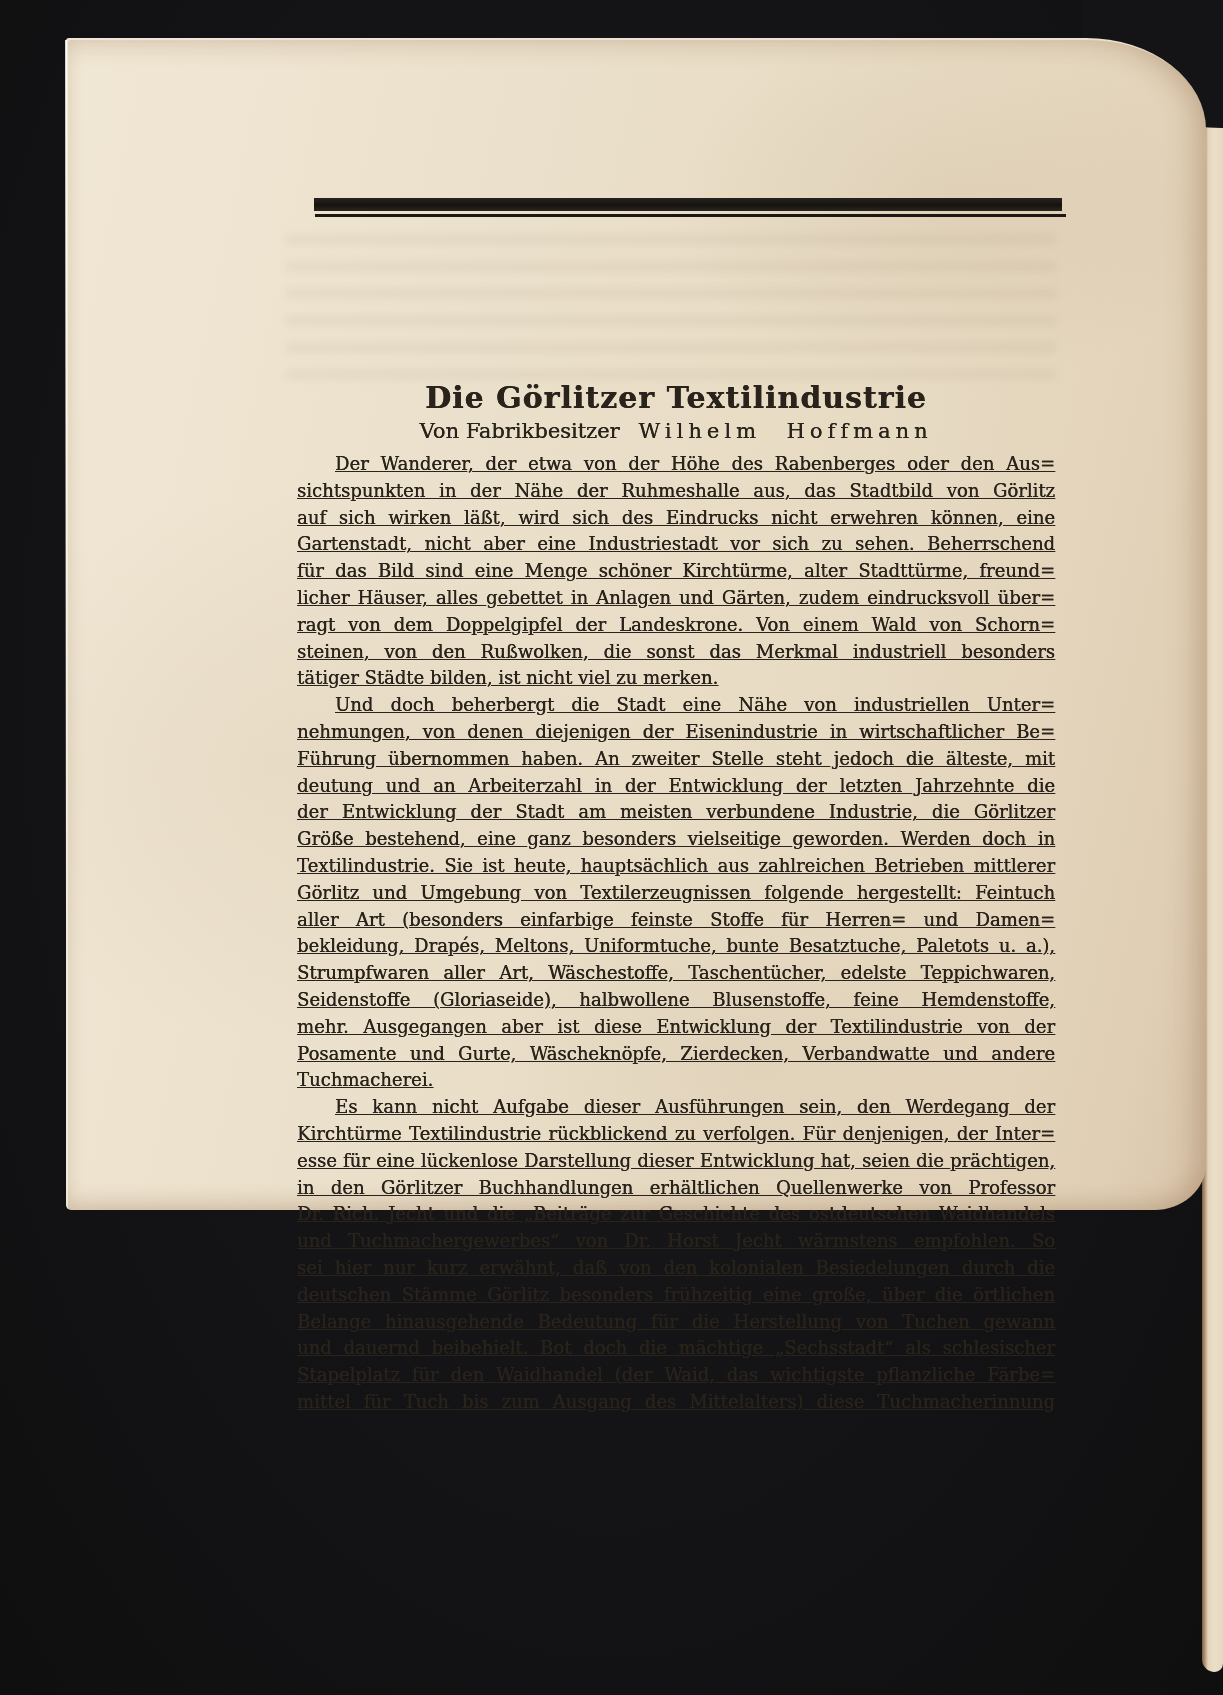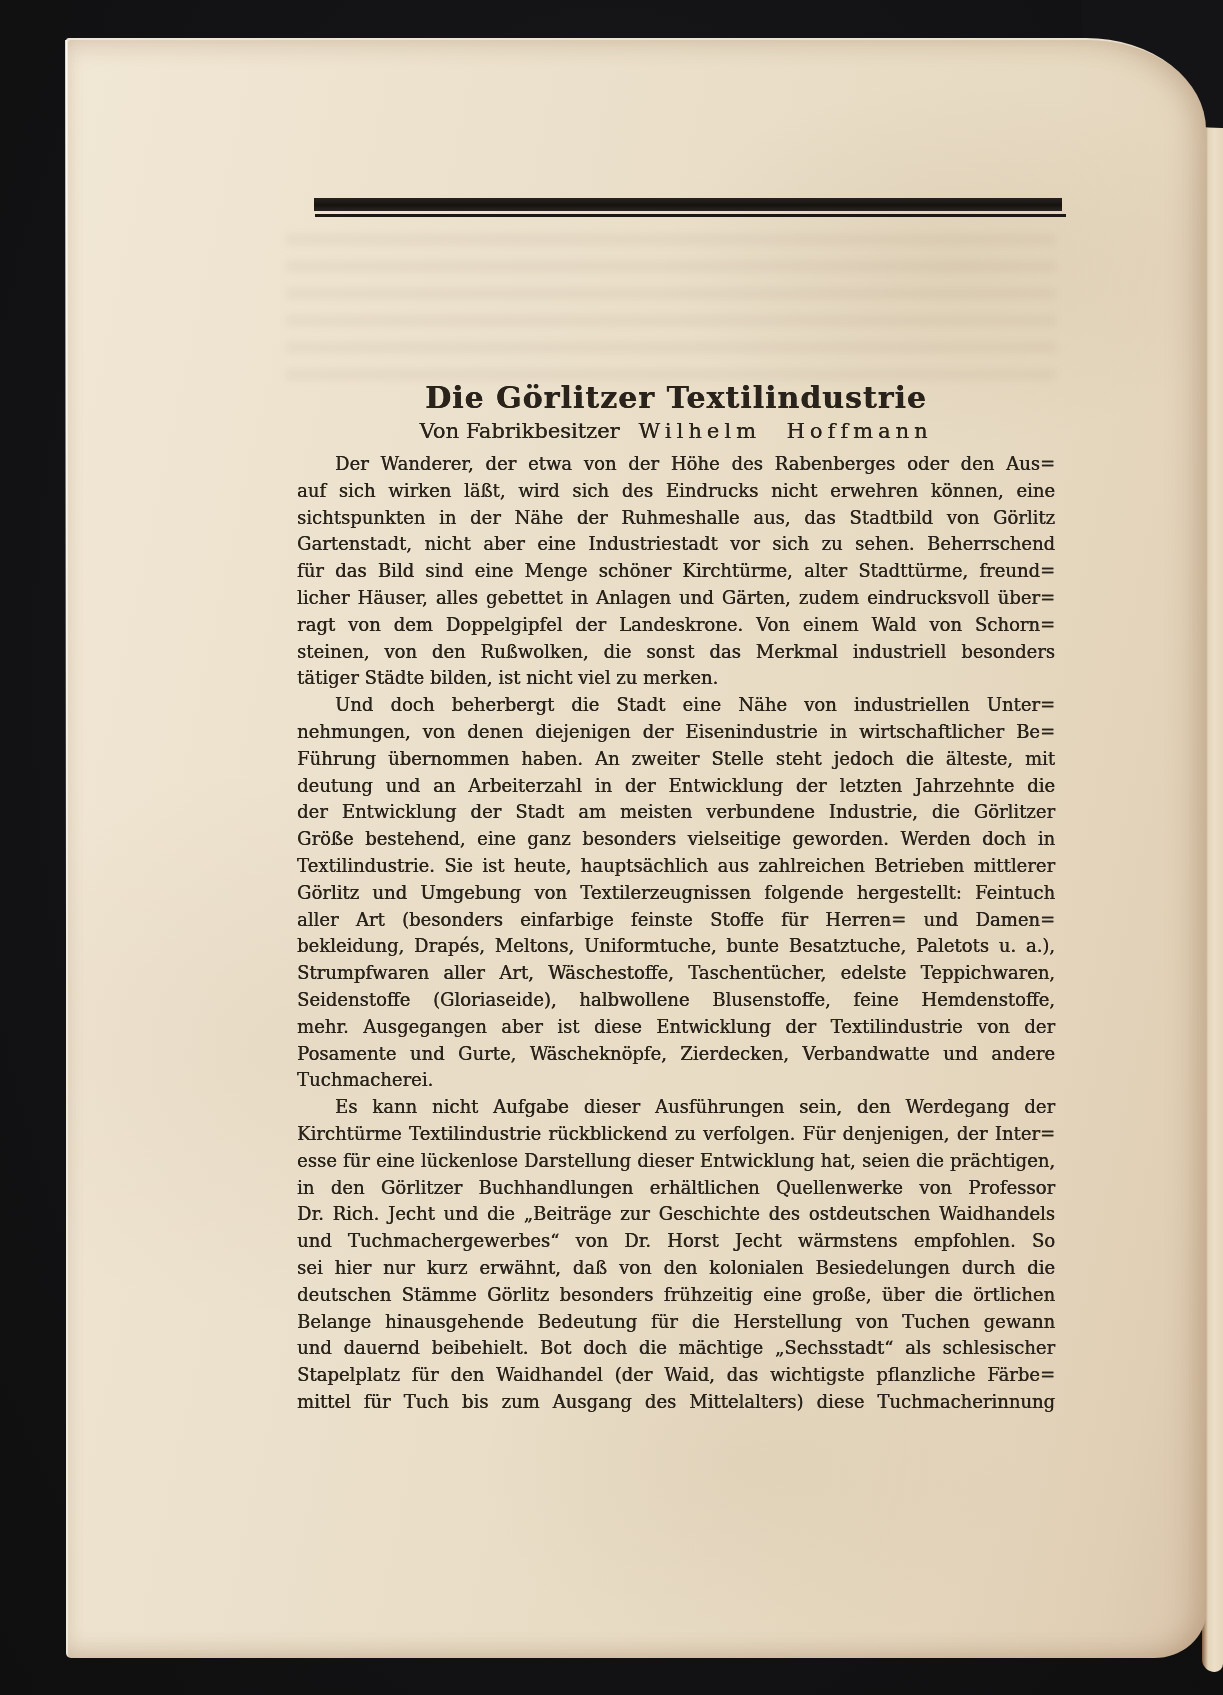--- a/index.html
+++ b/index.html
@@ -28,21 +28,21 @@
     border-radius:0 0 14px 22px;
   }
   
   .top-right-curve{
     position:absolute;left:1082px;top:-2px;width:141px;height:130px;
     background:#141416;
     border-bottom-left-radius:140px 100px;
   }
   
   .paper{
-    position:absolute;left:66px;top:38px;width:1140px;height:1620px;
+    position:absolute;left:66px;top:38px;width:1140px;height:1172px;
     background:
       radial-gradient(ellipse 420px 260px at 78% 14%, rgba(150,118,82,.10), transparent 70%),
       radial-gradient(ellipse 500px 380px at 18% 62%, rgba(160,130,95,.07), transparent 72%),
       radial-gradient(ellipse 380px 300px at 60% 88%, rgba(150,120,88,.08), transparent 70%),
       linear-gradient(102deg,#f1e7d5 0%,#ebe0cb 35%,#e7dac2 68%,#e0cfb5 92%,#d9c5ab 100%);
     border-radius:3px 120px 52px 5px / 3px 92px 46px 5px;
     box-shadow:
       inset 2px 2px 0 rgba(255,252,242,.55),
       inset -16px 0 26px rgba(140,100,70,.22),
       inset 0 -8px 18px rgba(150,115,82,.16),
@@ -79,20 +79,21 @@
     position:absolute;left:0;top:381px;width:100%;
     text-align:center;
     font-size:21px;
     text-shadow:.3px 0 0 currentColor;
   }
   .byline .name{letter-spacing:5px;word-spacing:14px;margin-left:19px;}
   .body-text{
     position:absolute;left:0;top:413px;width:758px;
     font-size:18px;line-height:26.8px;
     text-shadow:.35px 0 0 currentColor;
+    text-decoration:underline;
   }
   .line{
     text-align:justify;
     text-align-last:justify;
     white-space:nowrap;
     overflow:visible;
   }
   .line.indent{text-indent:38px;}
   .line.endline{text-align-last:left;}
   
@@ -116,22 +117,22 @@
   <div class="rule-thin"></div>
 
   <div class="text-col">
     <div class="title">Die Görlitzer Textilindustrie</div>
     <div class="byline">
       <span>Von Fabrikbesitzer</span><span class="name">Wilhelm Hoffmann</span>
     </div>
     <div class="body-text">
         <div class="paragraph">
           <div class="line indent">Der Wanderer, der etwa von der Höhe des Rabenberges oder den Aus=</div>
+          <div class="line">sichtspunkten in der Nähe der Ruhmeshalle aus, das Stadtbild von Görlitz</div>
           <div class="line">auf sich wirken läßt, wird sich des Eindrucks nicht erwehren können, eine</div>
-          <div class="line">sichtspunkten in der Nähe der Ruhmeshalle aus, das Stadtbild von Görlitz</div>
           <div class="line">Gartenstadt, nicht aber eine Industriestadt vor sich zu sehen. Beherrschend</div>
           <div class="line">für das Bild sind eine Menge schöner Kirchtürme, alter Stadttürme, freund=</div>
           <div class="line">licher Häuser, alles gebettet in Anlagen und Gärten, zudem eindrucksvoll über=</div>
           <div class="line">ragt von dem Doppelgipfel der Landeskrone. Von einem Wald von Schorn=</div>
           <div class="line">steinen, von den Rußwolken, die sonst das Merkmal industriell besonders</div>
           <div class="line endline">tätiger Städte bilden, ist nicht viel zu merken.</div>
         </div>
         <div class="paragraph">
           <div class="line indent">Und doch beherbergt die Stadt eine Nähe von industriellen Unter=</div>
           <div class="line">nehmungen, von denen diejenigen der Eisenindustrie in wirtschaftlicher Be=</div>

